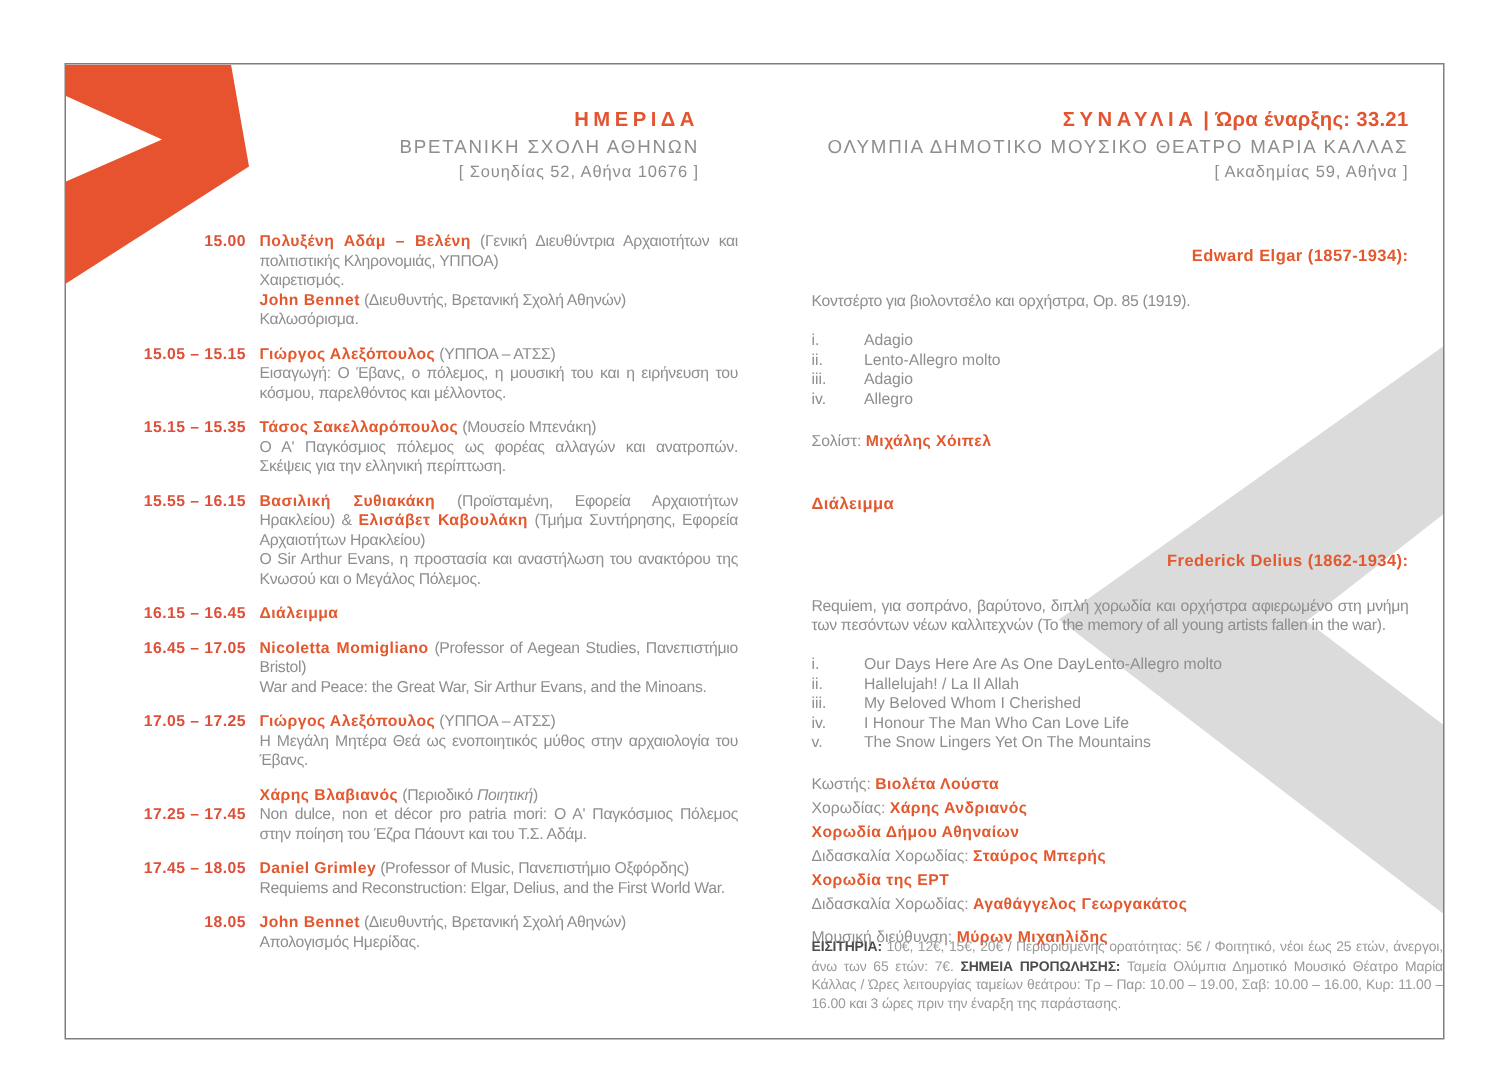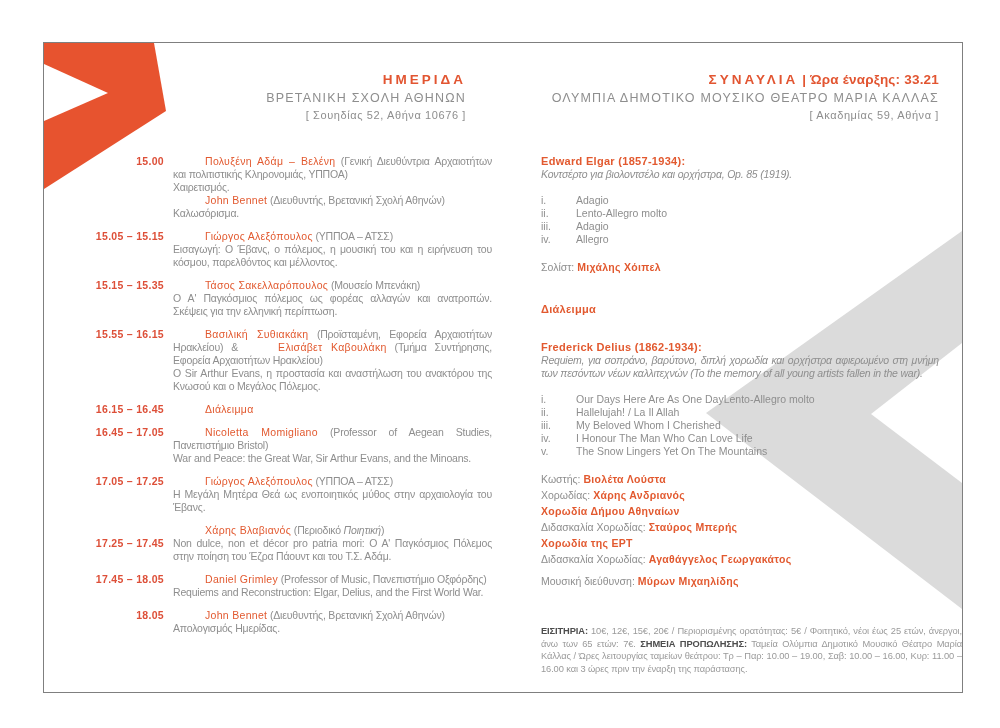--- a/index.html
+++ b/index.html
@@ -20,28 +20,28 @@
   .hdr-addr{color:#8e8e8e;font-size:11px;letter-spacing:0.6px;line-height:16px;}
 
   
   #schedule{position:absolute;left:18px;top:112px;width:430px;}
   .sched-row{display:flex;margin-bottom:10px;}
   .sched-time{width:102px;flex:none;text-align:right;color:#dd4f38;font-weight:bold;
               font-size:10.5px;line-height:13px;letter-spacing:0.3px;}
   .sched-time.offset{padding-top:13px;}
   .sched-body{flex:1;margin-left:9px;}
   .para{color:#8e8e8e;font-size:10.5px;line-height:13px;letter-spacing:-0.2px;text-align:justify;}
-  .run-name{color:#e2592f;font-weight:normal;letter-spacing:0.3px;margin-left:32px;}
+  .run-name{color:#e2592f;font-weight:bold;letter-spacing:0.3px;}
   .run-italic{font-style:italic;}
 
   
   #concert{position:absolute;left:497px;top:112px;width:398px;}
-  .composer{color:#e2592f;font-weight:bold;font-size:11px;line-height:13px;letter-spacing:0.3px;margin:0 0 0 0;}
+  .composer{color:#e2592f;font-weight:bold;font-size:11px;line-height:13px;letter-spacing:0.3px;margin:10px 0 0 0;text-align:right;}
   .desc{color:#8e8e8e;font-size:10.5px;line-height:13px;letter-spacing:-0.2px;text-align:justify;
-        margin:0 0 13px 0;font-style:italic;}
+        margin:17px 0 13px 0;}
   .movements{margin:0 0 13px 0;}
   .mov-row{display:flex;color:#8e8e8e;font-size:10.5px;line-height:13px;}
   .mov-num{width:35px;flex:none;}
   .credit{color:#8e8e8e;font-size:10.5px;line-height:16px;}
   .credit.gap{margin-top:6px;}
   .credit .cname{color:#e2592f;font-weight:bold;letter-spacing:0.3px;}
   .interlude{color:#e2592f;font-weight:bold;font-size:11px;letter-spacing:0.3px;margin:28px 0 26px 0;}
 
   
   #footer{position:absolute;left:497px;top:582px;width:421px;color:#9a9a9a;

